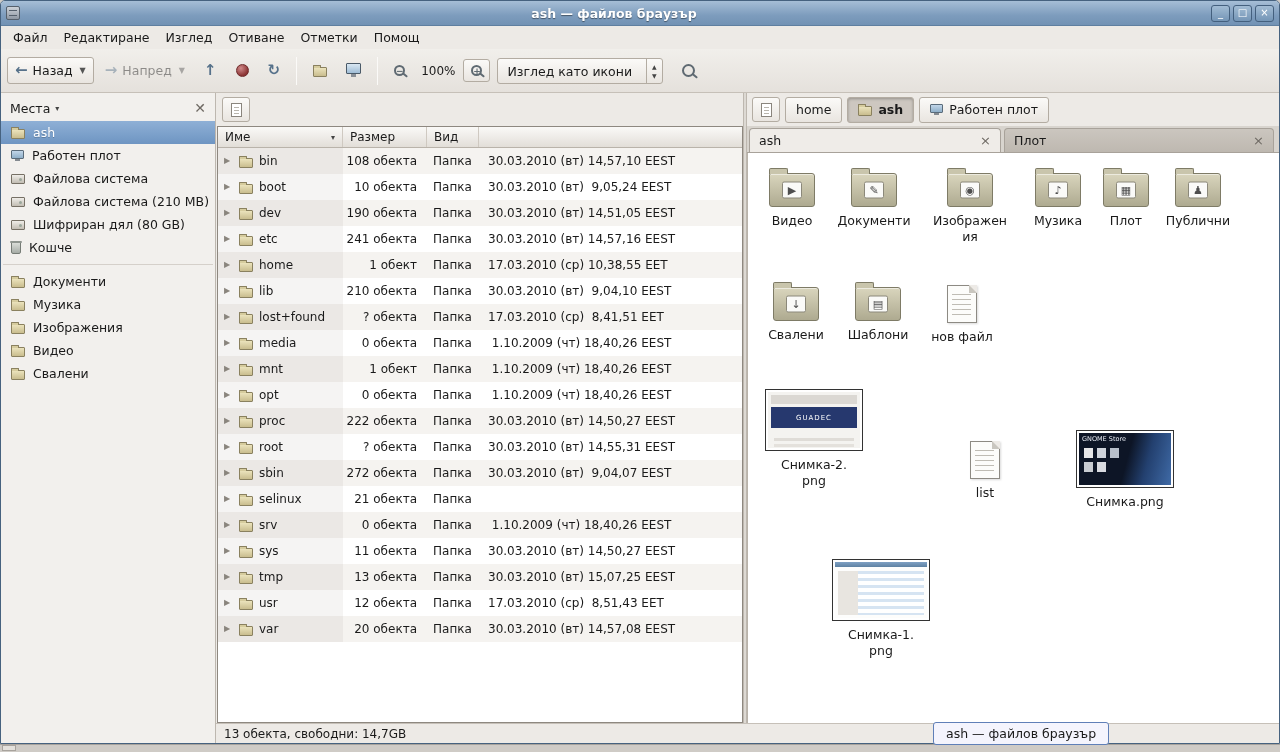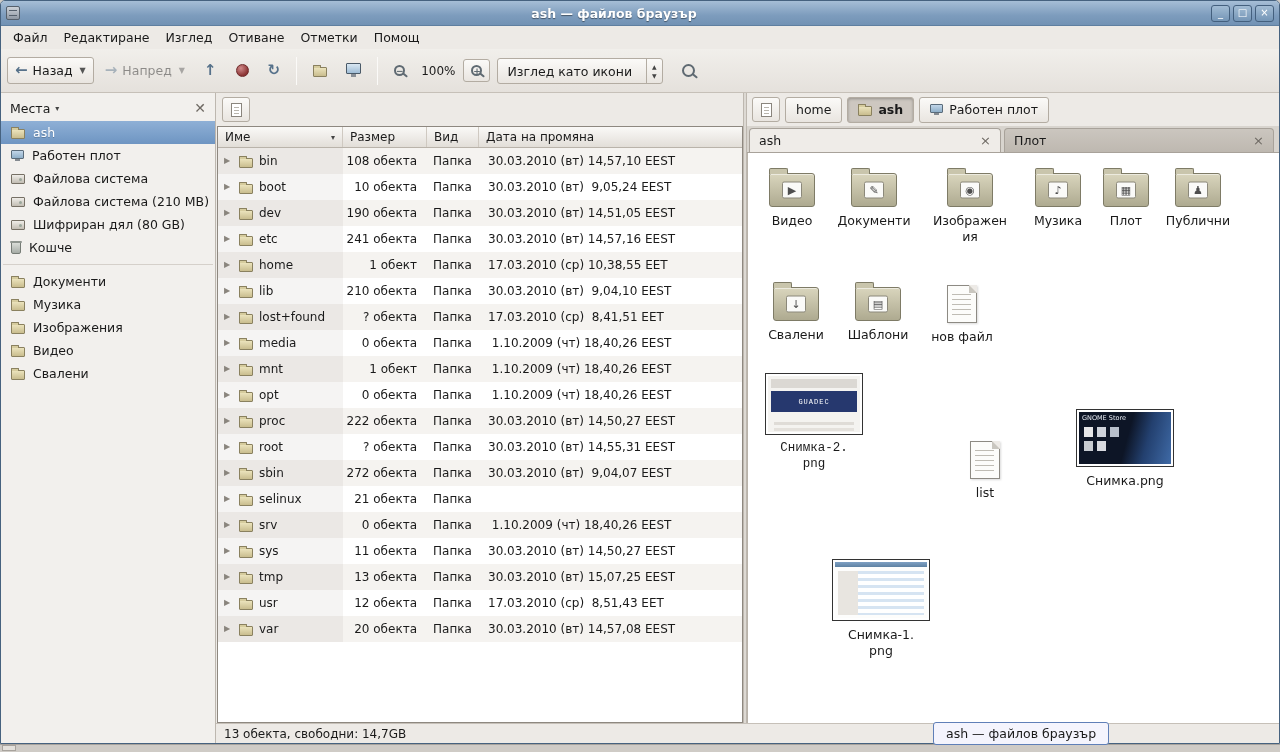--- a/index.html
+++ b/index.html
@@ -125,23 +125,23 @@
   .icon-item { position:absolute; width:76px; display:flex; flex-direction:column; align-items:center; }
   .icon-item:nth-child(1)  { left:6px;   top:12px; }
   .icon-item:nth-child(2)  { left:88px;  top:12px; }
   .icon-item:nth-child(3)  { left:184px; top:12px; }
   .icon-item:nth-child(4)  { left:272px; top:12px; }
   .icon-item:nth-child(5)  { left:340px; top:12px; }
   .icon-item:nth-child(6)  { left:412px; top:12px; }
   .icon-item:nth-child(7)  { left:10px;  top:126px; }
   .icon-item:nth-child(8)  { left:92px;  top:126px; }
   .icon-item:nth-child(9)  { left:176px; top:126px; }
-  .icon-item:nth-child(10) { left:14px;  top:216px; width:104px;font-family:Liberation Mono, monospace; }
+  .icon-item:nth-child(10) { left:14px;  top:232px; width:104px; }
   .icon-item:nth-child(11) { left:199px; top:282px; }
-  .icon-item:nth-child(12) { left:325px; top:252px; width:104px; }
+  .icon-item:nth-child(12) { left:325px; top:273px; width:104px; }
   .icon-item:nth-child(13) { left:81px;  top:402px; width:104px; }
 
   .folder-lg { width:46px; height:34px; margin-top:8px; background:linear-gradient(#D9D5BD,#AEAA90); border:1px solid #7E7B66;
                border-radius:2px 3px 3px 3px; position:relative; box-shadow:inset 0 1px 0 rgba(255,255,255,.5); }
   .folder-lg::before { content:""; position:absolute; top:-6px; left:-1px; width:17px; height:5px; background:#C9C5AC;
                        border:1px solid #7E7B66; border-bottom:none; border-radius:2px 2px 0 0; }
   .emblem { position:absolute; left:50%; top:50%; transform:translate(-50%,-50%); width:20px; height:17px; background:#FAFAF8;
             border:1px solid #8B887A; border-radius:2px; display:flex; align-items:center; justify-content:center; font-size:11px; color:#4e4e4e; }
   .ilabel { margin-top:6px; text-align:center; font-size:12.5px; line-height:1.25; white-space:pre-line; }
 
@@ -314,23 +314,20 @@
             <div class="thead">
               <div class="th">
                 <span>Име</span>
                 <span class="sort">▾</span>
               </div>
               <div class="th">
                 <span>Размер</span>
               </div>
               <div class="th">
                 <span>Вид</span>
-              </div>
-              <div class="th" style="border-right:none;">
-                <span>Дата на промяна</span>
               </div>
             </div>
             <div class="rows" id="rows">
                 <div class="trow">
                   <div class="cell name-cell"><span class="expander">▶</span><span class="icon folder"></span><span class="fname">bin</span></div>
                   <div class="cell size-cell">108 обекта</div>
                   <div class="cell type-cell">Папка</div>
                   <div class="cell date-cell">30.03.2010 (вт) 14,57,10 EEST</div>
                 </div>
                 <div class="trow">

